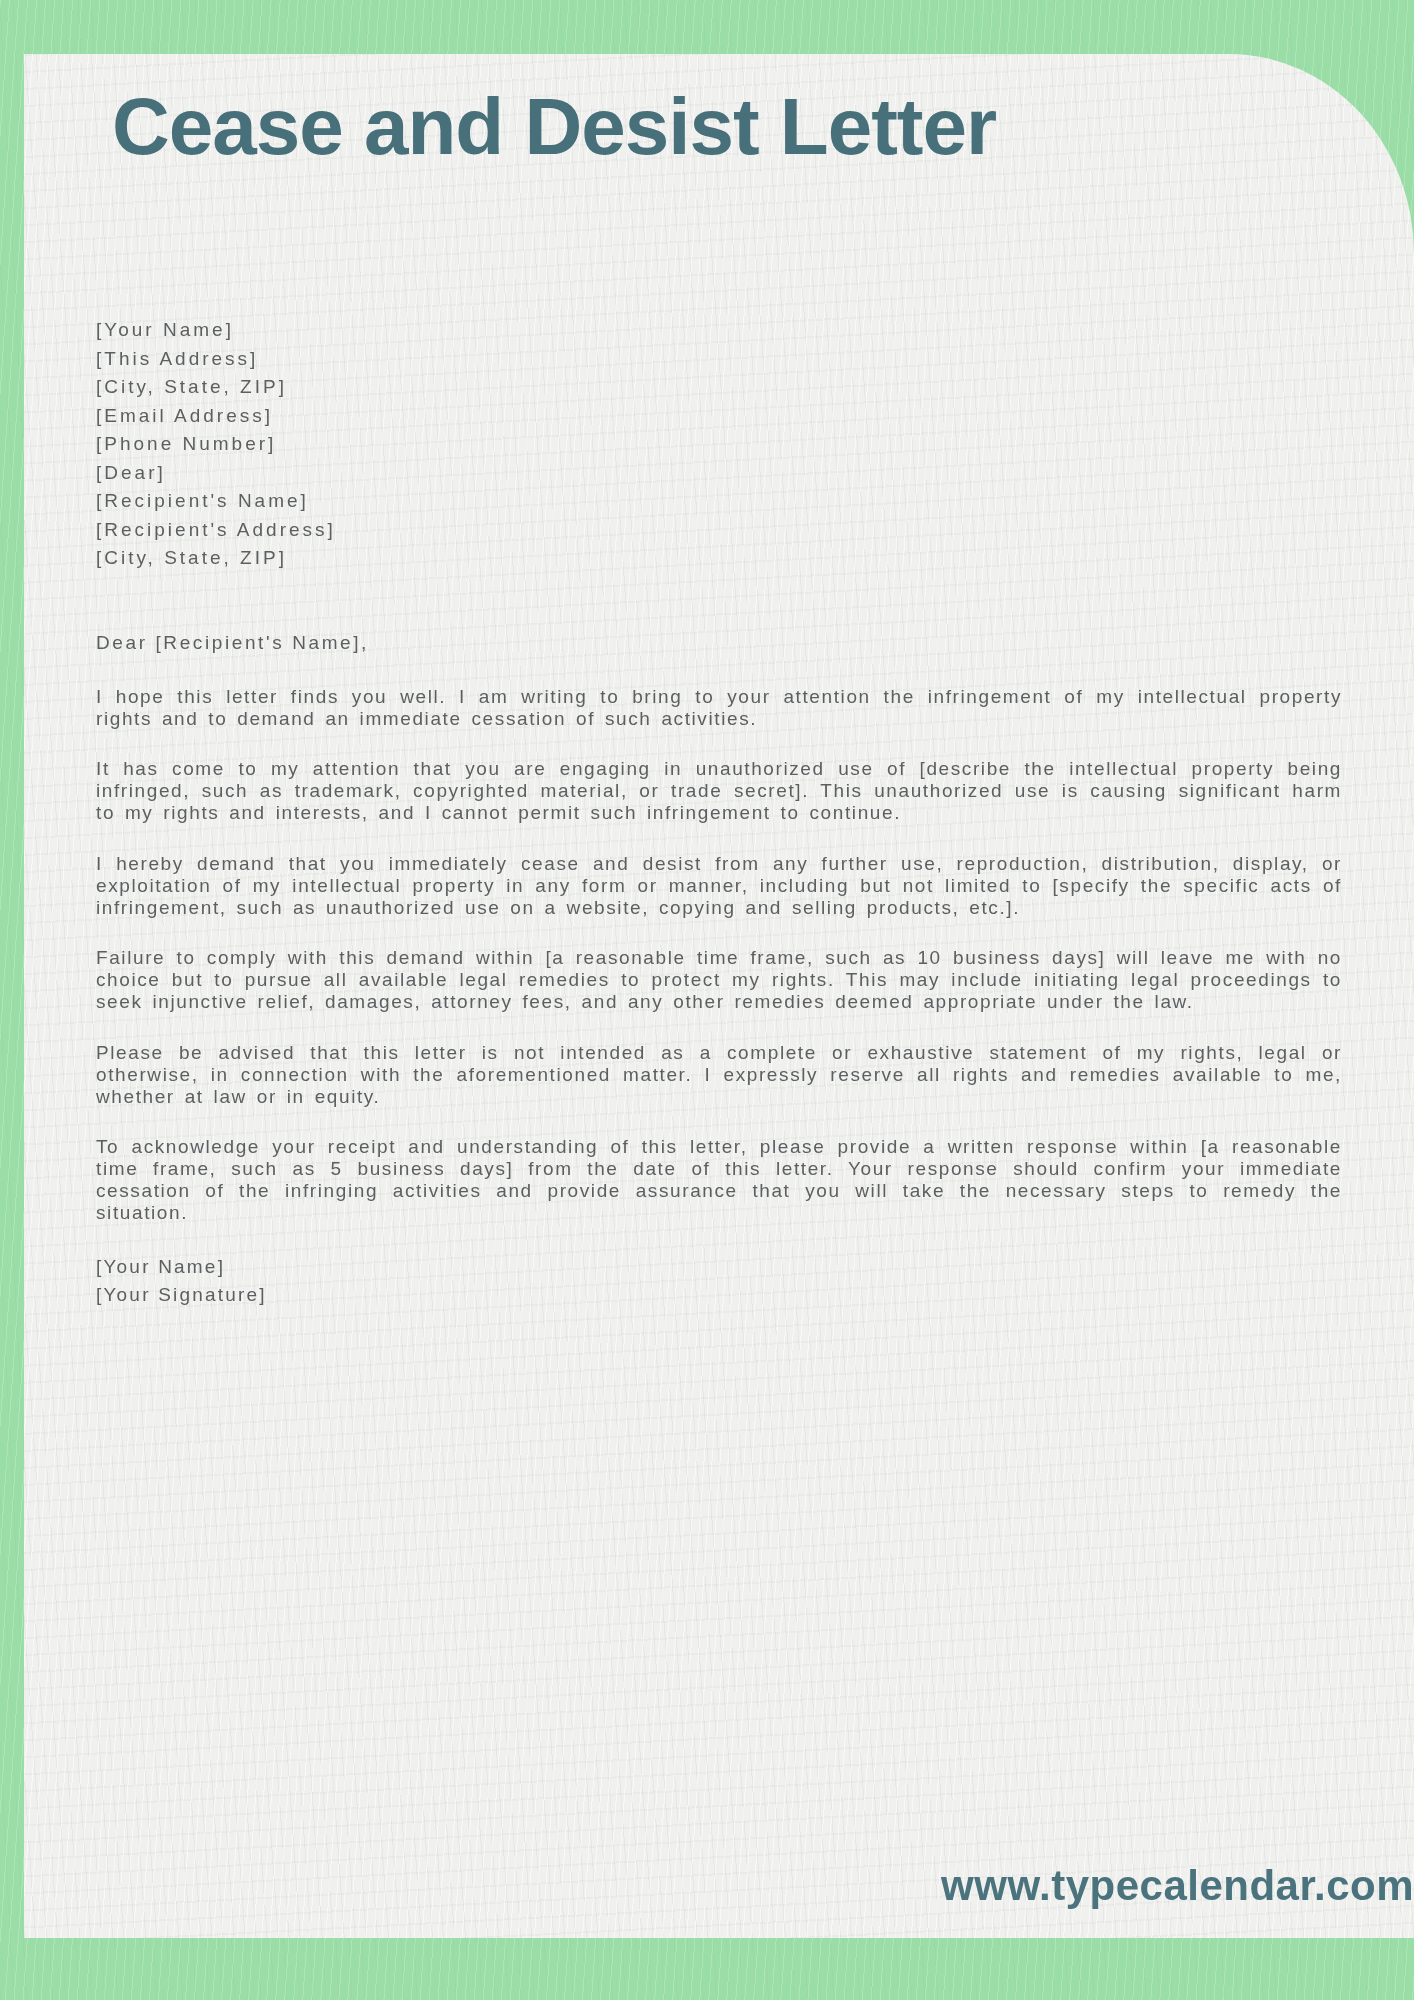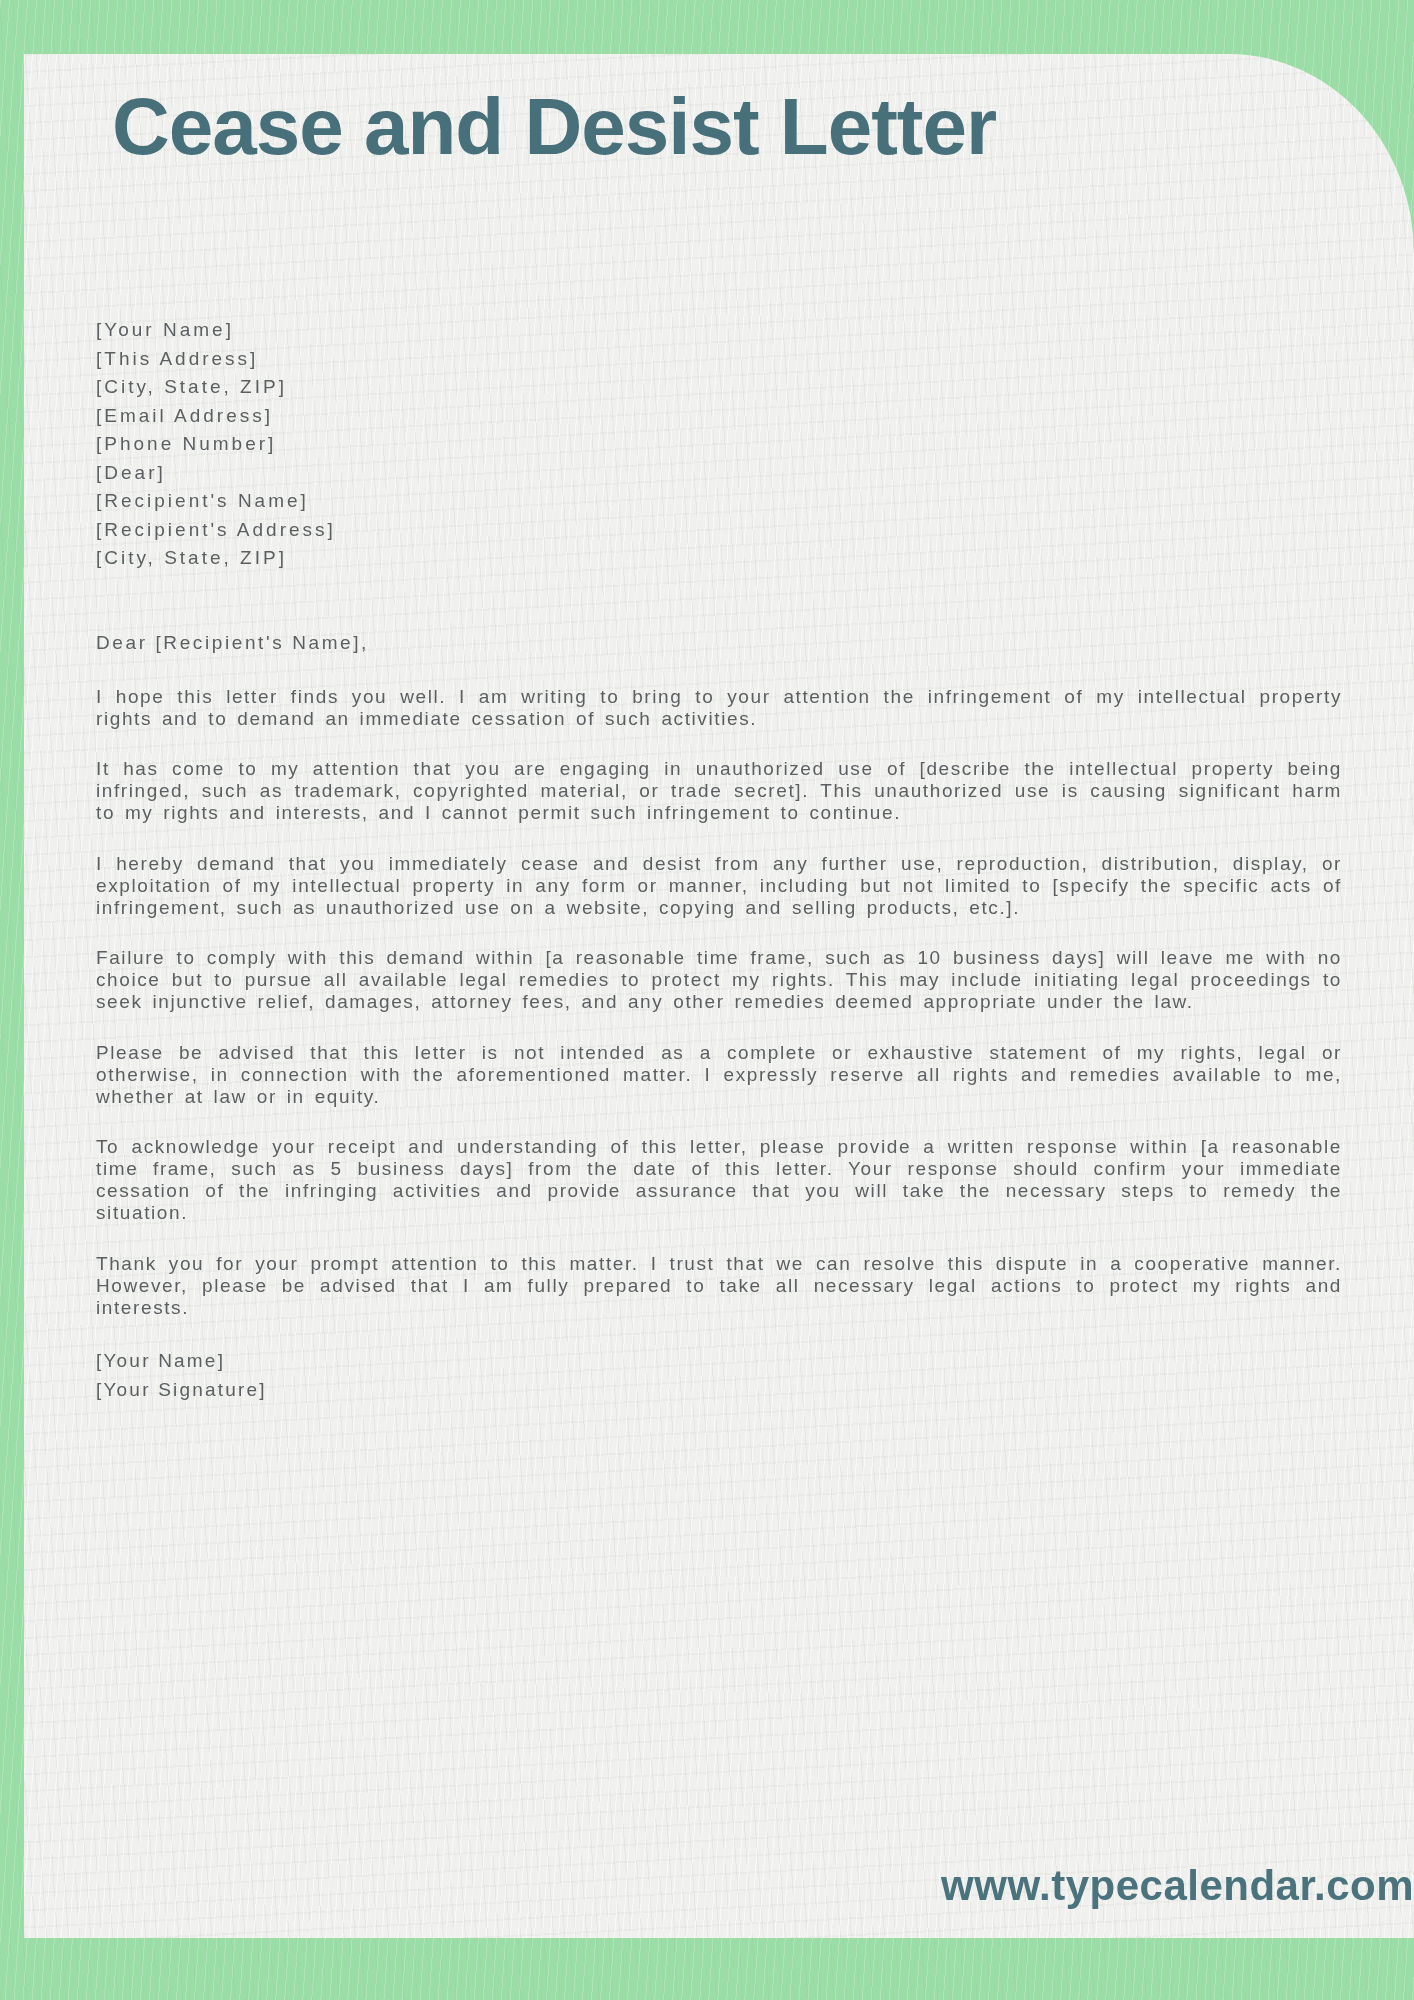--- a/index.html
+++ b/index.html
@@ -115,21 +115,20 @@
     </div>
 
     <div class="salutation">Dear [Recipient's Name],</div>
 
     <p class="body-paragraph">I hope this letter finds you well. I am writing to bring to your attention the infringement of my intellectual property rights and to demand an immediate cessation of such activities.</p>
     <p class="body-paragraph">It has come to my attention that you are engaging in unauthorized use of [describe the intellectual property being infringed, such as trademark, copyrighted material, or trade secret]. This unauthorized use is causing significant harm to my rights and interests, and I cannot permit such infringement to continue.</p>
     <p class="body-paragraph">I hereby demand that you immediately cease and desist from any further use, reproduction, distribution, display, or exploitation of my intellectual property in any form or manner, including but not limited to [specify the specific acts of infringement, such as unauthorized use on a website, copying and selling products, etc.].</p>
     <p class="body-paragraph">Failure to comply with this demand within [a reasonable time frame, such as 10 business days] will leave me with no choice but to pursue all available legal remedies to protect my rights. This may include initiating legal proceedings to seek injunctive relief, damages, attorney fees, and any other remedies deemed appropriate under the law.</p>
     <p class="body-paragraph">Please be advised that this letter is not intended as a complete or exhaustive statement of my rights, legal or otherwise, in connection with the aforementioned matter. I expressly reserve all rights and remedies available to me, whether at law or in equity.</p>
     <p class="body-paragraph">To acknowledge your receipt and understanding of this letter, please provide a written response within [a reasonable time frame, such as 5 business days] from the date of this letter. Your response should confirm your immediate cessation of the infringing activities and provide assurance that you will take the necessary steps to remedy the situation.</p>
-    <p class="body-paragraph">Thank you for your prompt attention to this matter. I trust that we can resolve this dispute in a cooperative manner. However, please be advised that I am fully prepared to take all necessary legal actions to protect my rights and interests.</p>
 
     <div class="closing-block">
       <div>[Your Name]</div>
       <div>[Your Signature]</div>
     </div>
 
     <div class="footer-url">www.typecalendar.com</div>
 
   </div>
 </div>

